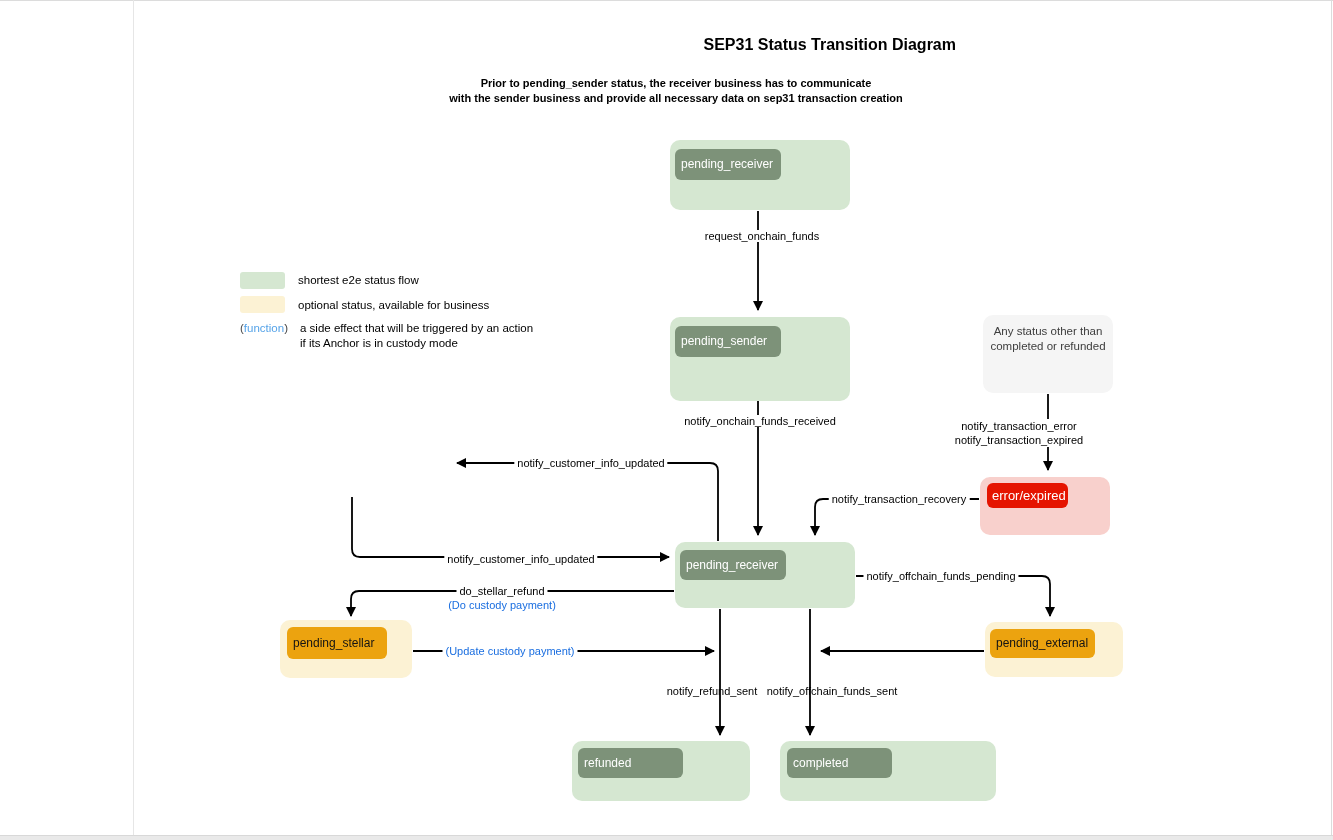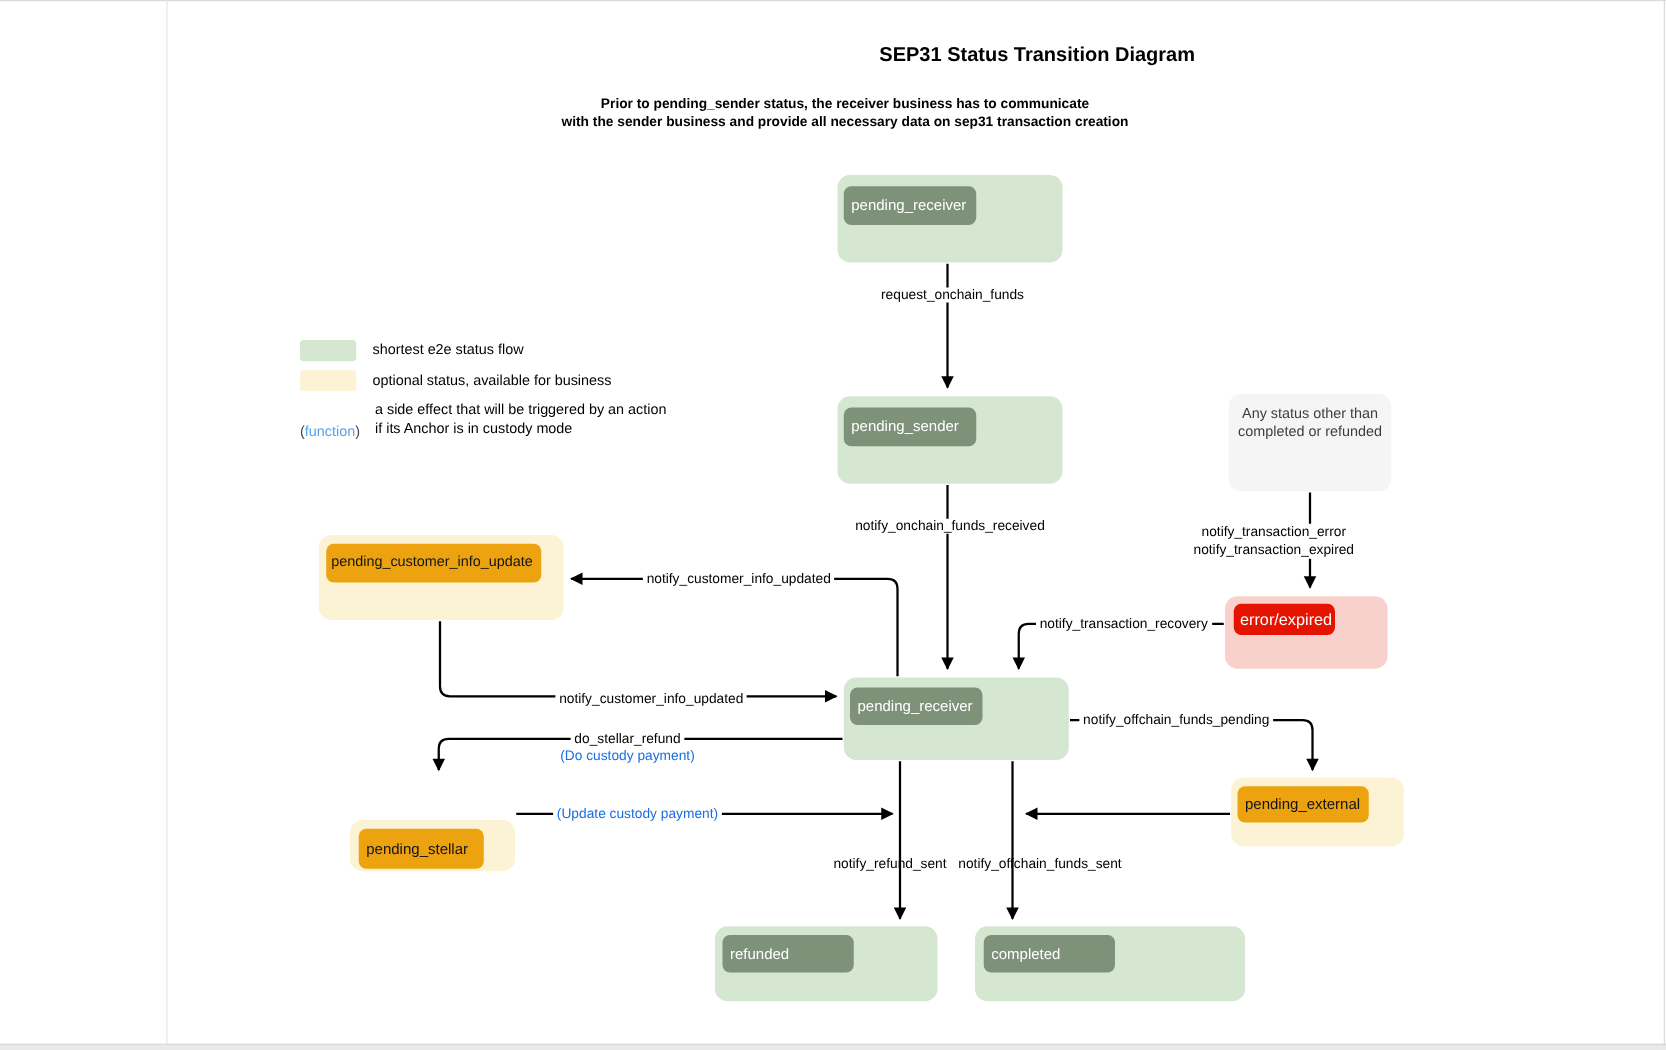--- a/index.html
+++ b/index.html
@@ -17,49 +17,49 @@
   .subtitle{position:absolute;left:346px;top:76px;width:660px;text-align:center;
             font-size:11px;font-weight:bold;color:#000;line-height:15px;}
 
   
   .swatch{position:absolute;width:45px;height:17px;border-radius:3px;}
   .sw-green{left:240px;top:272px;background:#d5e7d1;}
   .sw-yellow{left:240px;top:296px;background:#fcf2d4;}
   .legend-text{position:absolute;font-size:11.5px;color:#000;white-space:nowrap;}
   .lt-green{left:298px;top:274px;}
   .lt-yellow{left:298px;top:299px;}
-  .lt-func-token{left:240px;top:340px;font-size:11.5px;color:#444;}
+  .lt-func-token{left:240px;top:322px;font-size:11.5px;color:#444;}
   .lt-func-token .fn{color:#56a3e8;}
   .lt-func-desc{left:300px;top:321px;line-height:15px;white-space:normal;width:260px;}
 
   
   .node{position:absolute;border-radius:10px;}
   .badge{position:absolute;border-radius:6px;font-size:12px;box-sizing:border-box;
          padding:0 6px;white-space:nowrap;overflow:hidden;}
   .green{background:#d5e7d1;}
   .green .badge{background:#7d9279;color:#ffffff;}
   .yellow{background:#fcf2d4;}
   .yellow .badge{background:#eca30f;color:#141414;}
   .pink{background:#f8d0cc;}
   .pink .badge{background:#e51400;color:#ffffff;}
 
   #n-pr-top{left:670px;top:140px;width:180px;height:70px;}
   #n-pr-top .badge{left:5px;top:9px;width:106px;height:31px;line-height:31px;}
-  #n-psender{left:670px;top:317px;width:180px;height:70px;}
+  #n-psender{left:670px;top:317px;width:180px;height:84px;}
   #n-psender .badge{left:5px;top:9px;width:106px;height:31px;line-height:31px;}
   #n-note{left:983px;top:315px;width:130px;height:78px;background:#f5f5f5;
           font-size:11.5px;color:#3d3d3d;text-align:center;padding-top:9px;
           box-sizing:border-box;line-height:15px;}
   #n-error{left:980px;top:477px;width:130px;height:58px;}
   #n-error .badge{left:7px;top:6px;width:81px;height:25px;line-height:25px;font-size:13px;padding:0 5px;}
   #n-pciu{left:255px;top:428px;width:196px;height:68px;}
   #n-pciu .badge{left:6px;top:7px;width:172px;height:31px;line-height:31px;font-size:11.5px;padding:0 4px;}
   #n-pr-mid{left:675px;top:542px;width:180px;height:66px;}
   #n-pr-mid .badge{left:5px;top:8px;width:106px;height:30px;line-height:30px;}
-  #n-pstellar{left:280px;top:656px;width:132px;height:41px;}
+  #n-pstellar{left:280px;top:620px;width:132px;height:58px;}
   #n-pstellar .badge{left:7px;top:7px;width:100px;height:32px;line-height:32px;}
   #n-pexternal{left:985px;top:622px;width:138px;height:55px;}
   #n-pexternal .badge{left:5px;top:7px;width:105px;height:29px;line-height:29px;}
   #n-refunded{left:572px;top:741px;width:178px;height:60px;}
   #n-refunded .badge{left:6px;top:7px;width:105px;height:30px;line-height:30px;}
   #n-completed{left:780px;top:741px;width:216px;height:60px;}
   #n-completed .badge{left:7px;top:7px;width:105px;height:30px;line-height:30px;}
 
   
   .elabel{position:absolute;transform:translate(-50%,-50%);background:#ffffff;
@@ -141,23 +141,20 @@
 
   <div class="node" id="n-note">
     <span>Any status other than</span><br>
     <span>completed or refunded</span>
   </div>
 
   <div class="node pink" id="n-error">
     <div class="badge">error/expired</div>
   </div>
 
-  <div class="node yellow" id="n-pciu">
-    <div class="badge">pending_customer_info_update</div>
-  </div>
 
   <div class="node green" id="n-pr-mid">
     <div class="badge">pending_receiver</div>
   </div>
 
   <div class="node yellow" id="n-pstellar">
     <div class="badge">pending_stellar</div>
   </div>
 
   <div class="node yellow" id="n-pexternal">

